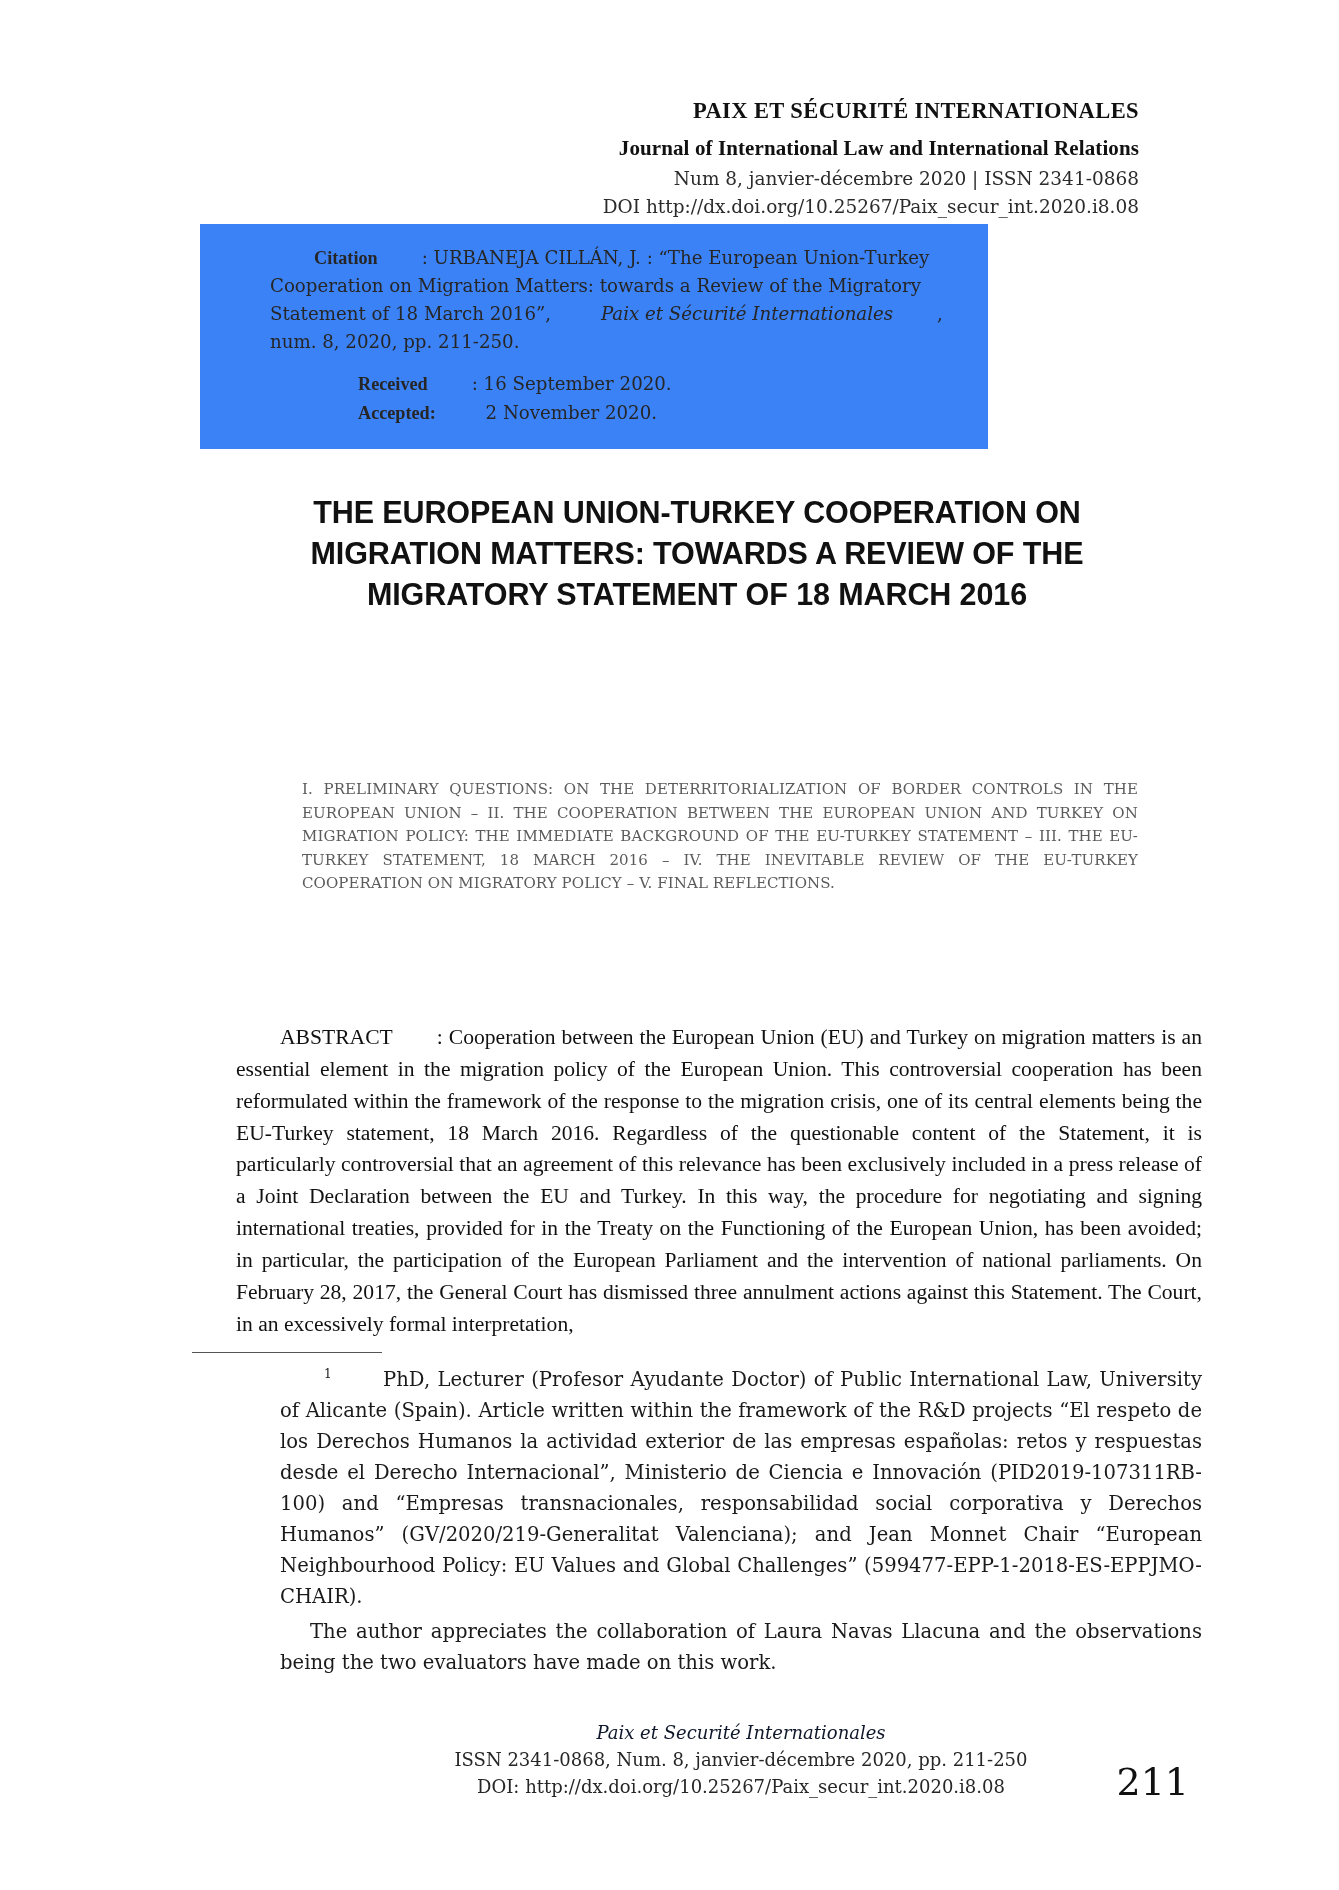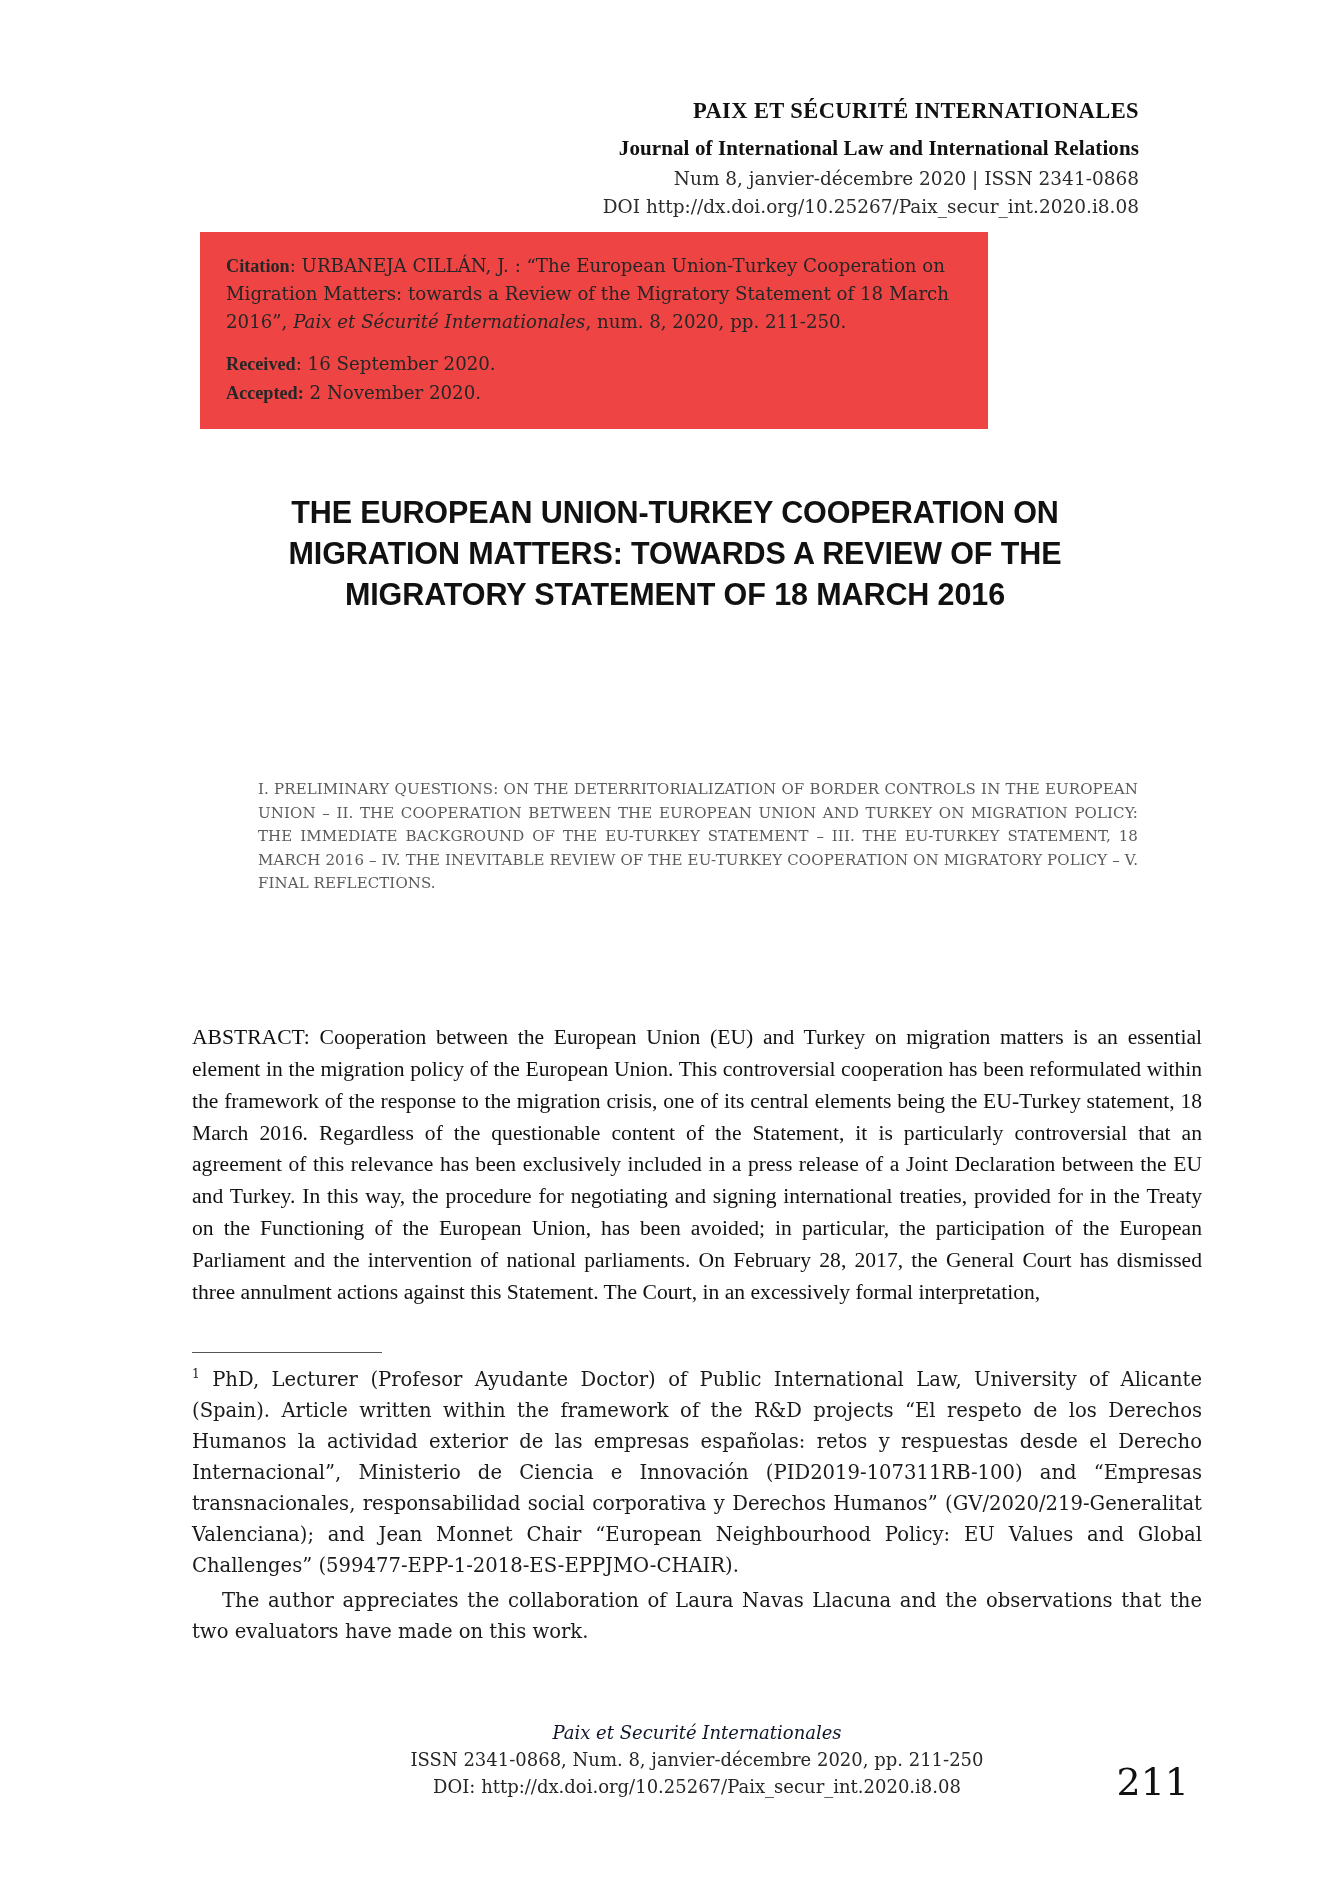--- a/index.html
+++ b/index.html
@@ -1,15 +1,15 @@
 <!DOCTYPE html>
 <html><head>
 <meta charset="utf-8">
 <style>
-  * { box-sizing: border-box; }
+  * { box-sizing: border-box; padding-left: 44px; }
   html, body {
     margin: 0;
     padding: 0;
     background: #ffffff;
   }
   body {
     font-family: "Liberation Serif", "DejaVu Serif", serif;
     color: #1a1a1a;
   }
   .page {
@@ -54,24 +54,24 @@
     font-weight: 400;
     color: #2b2b2b;
     margin-top: 4px;
     white-space: nowrap;
   }
   .masthead .doi-line { margin-top: 3px; }
 
   
   .citation-box {
     position: absolute;
-    top: 232px;
+    top: 224px;
     left: 200px;
     width: 788px;
-    background: #ef4444;
+    background: #3b82f6;
     padding: 20px 26px 22px 26px;
   }
   .citation-box .cite-line {
     font-family: "DejaVu Serif", "Liberation Serif", serif;
     font-size: 18.2px;
     line-height: 1.54;
     color: #262626;
     text-align: left;
   }
   .citation-box .cite-line b { font-family: "Liberation Serif", serif; font-weight: bold; }
@@ -229,21 +229,21 @@
 
 
   <div class="toc">I. PRELIMINARY QUESTIONS: ON THE DETERRITORIALIZATION OF BORDER CONTROLS IN THE EUROPEAN UNION – II. THE COOPERATION BETWEEN THE EUROPEAN UNION AND TURKEY ON MIGRATION POLICY: THE IMMEDIATE BACKGROUND OF THE EU-TURKEY STATEMENT – III. THE EU-TURKEY STATEMENT, 18 MARCH 2016 – IV. THE INEVITABLE REVIEW OF THE EU-TURKEY COOPERATION ON MIGRATORY POLICY – V. FINAL REFLECTIONS.</div>
 
   <div class="abstract"><b>ABSTRACT</b><span>: Cooperation between the European Union (EU) and Turkey on migration matters is an essential element in the migration policy of the European Union. This controversial cooperation has been reformulated within the framework of the response to the migration crisis, one of its central elements being the EU-Turkey statement, 18 March 2016. Regardless of the questionable content of the Statement, it is particularly controversial that an agreement of this relevance has been exclusively included in a press release of a Joint Declaration between the EU and Turkey. In this way, the procedure for negotiating and signing international treaties, provided for in the Treaty on the Functioning of the European Union, has been avoided; in particular, the participation of the European Parliament and the intervention of national parliaments. On February 28, 2017, the General Court has dismissed three annulment actions against this Statement. The Court, in an excessively formal interpretation,</span></div>
 
   <div class="footnote-rule"></div>
 
   <div class="footnote">
     <div><sup>1</sup><span> PhD, Lecturer (Profesor Ayudante Doctor) of Public International Law, University of Alicante (Spain). Article written within the framework of the R&amp;D projects “El respeto de los Derechos Humanos la actividad exterior de las empresas españolas: retos y respuestas desde el Derecho Internacional”, Ministerio de Ciencia e Innovación (PID2019-107311RB-100) and “Empresas transnacionales, responsabilidad social corporativa y Derechos Humanos” (GV/2020/219-Generalitat Valenciana); and Jean Monnet Chair “European Neighbourhood Policy: EU Values and Global Challenges” (599477-EPP-1-2018-ES-EPPJMO-CHAIR).</span></div>
-    <div class="para2">The author appreciates the collaboration of Laura Navas Llacuna and the observations that the two evaluators have made on this work.</div>
+    <div class="para2">The author appreciates the collaboration of Laura Navas Llacuna and the observations being the two evaluators have made on this work.</div>
   </div>
 
   <div class="footer">
     <div class="f-journal">Paix et Securité Internationales</div>
     <div class="f-issn">ISSN 2341-0868, Num. 8, janvier-décembre 2020, pp. 211-250</div>
     <div class="f-doi">DOI: http://dx.doi.org/10.25267/Paix_secur_int.2020.i8.08</div>
   </div>
 
   <div class="page-number">211</div>
 

